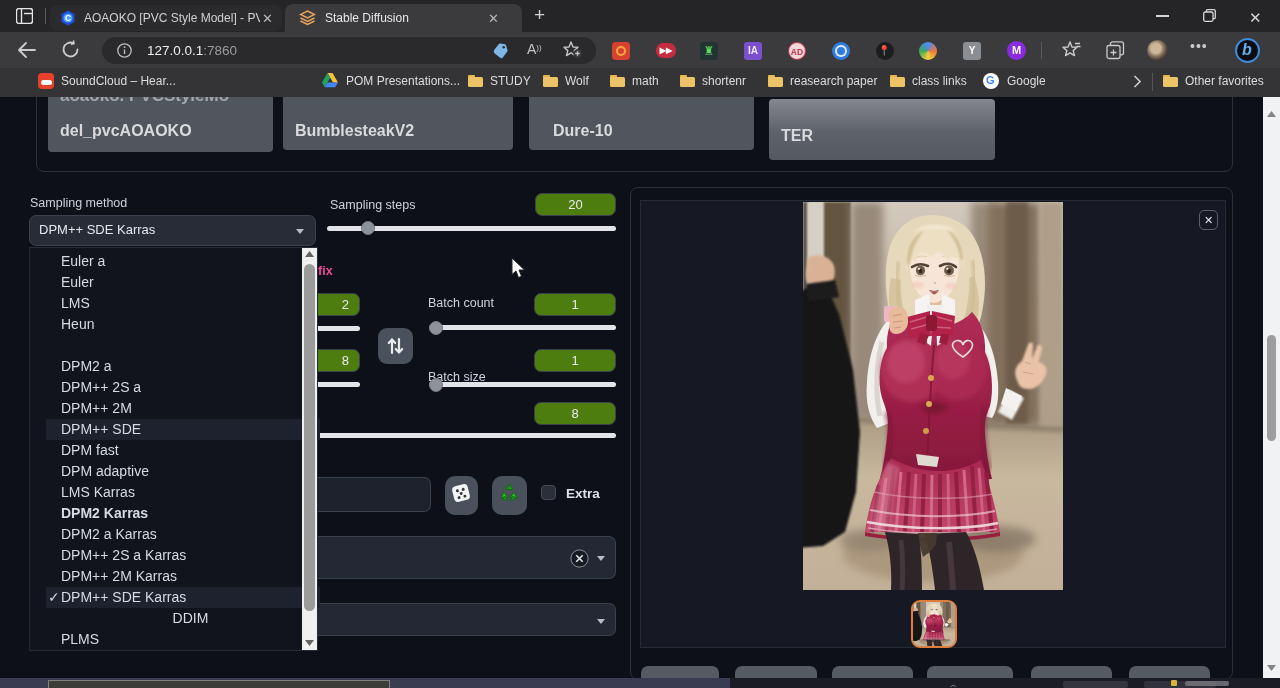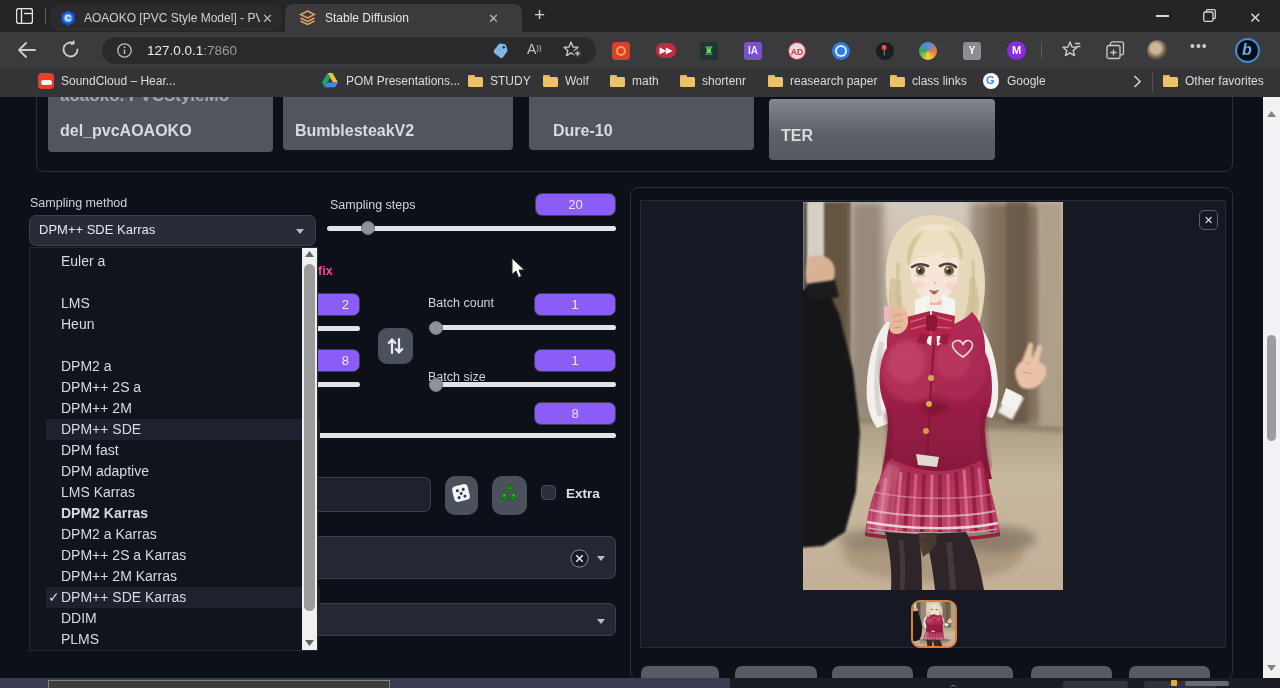--- a/index.html
+++ b/index.html
@@ -18,21 +18,21 @@
   .bm { display:flex; align-items:center; color:#dcdcde; font-size:12px; white-space:nowrap; }
   .folder { width:15px; height:12px; position:relative; display:inline-block; }
   .folder:before { content:""; position:absolute; left:0; top:0; width:7px; height:4px; background:#e8b64c; border-radius:1px; }
   .folder:after  { content:""; position:absolute; left:0; top:2px; width:15px; height:10px; background:#edc367; border-radius:1.5px; }
 
   
   #page { position:absolute; left:0; top:97px; width:1263px; height:591px; background:#0e1019; overflow:hidden; }
   .panelborder { position:absolute; border:1px solid #2c3038; border-radius:8px; }
   .card { position:absolute; background:#51565e; border-radius:4px; color:#d9dadc; font-weight:bold; font-size:16px; }
   .glabel { position:absolute; color:#cdd2dc; font-size:12.5px; }
-  .numbox { position:absolute; background:#8b5cf6; border:1px solid #3b414e; border-radius:7px; color:#e9ebf0; font-size:13px; text-align:center; }
+  .numbox { position:absolute; background:#4d7c0f; border:1px solid #3b414e; border-radius:7px; color:#e9ebf0; font-size:13px; text-align:center; }
   .slider { position:absolute; height:5px; background:#e3e4e7; border-radius:2.5px; }
   .shandle { position:absolute; width:14px; height:14px; border-radius:50%; background:#8e939b; border:1px solid #75797f; }
   .gbtn { position:absolute; background:#4b515c; border-radius:7px; }
   .ddrow { position:absolute; background:#272c37; border:1px solid #3b414e; border-radius:7px; }
   .caret { position:absolute; width:0; height:0; border-left:4.5px solid transparent; border-right:4.5px solid transparent; border-top:5px solid #b8bcc4; }
 
   
   #ddlist { position:absolute; left:29px; top:150px; width:289px; height:404px; background:#11141d; border:1px solid #272b35; z-index:30; }
   .dditem { position:absolute; left:16px; width:274px; height:21px; color:#d5dae3; font-size:14px; line-height:21px; padding-left:15px; }
   #ddscroll { position:absolute; right:0; top:0; width:15px; height:402px; background:#f0f0f0; }
@@ -476,35 +476,36 @@
     <div class="gbtn" style="left:927px;top:569px;width:86px;height:30px;background:#555a63;"></div>
     <div class="gbtn" style="left:1031px;top:569px;width:81px;height:30px;background:#555a63;"></div>
     <div class="gbtn" style="left:1129px;top:569px;width:81px;height:30px;background:#555a63;"></div>
 
     <svg class="abs" style="left:511px;top:160px;z-index:60" width="17" height="24" viewBox="0 0 17 24">
       <path d="M1 1 L1 17.5 L5 14 L7.5 20.5 L10.5 19.3 L8 13 L13.5 13 Z" fill="#fff" stroke="#222" stroke-width="1"></path>
     </svg>
 
     <div id="ddlist">
       <div class="dditem" style="top:3px;">Euler a</div>
+      <div class="dditem" style="top:24px;">Euler</div>
       <div class="dditem" style="top:45px;">LMS</div>
       <div class="dditem" style="top:66px;">Heun</div>
       <div class="dditem" style="top:108px;">DPM2 a</div>
       <div class="dditem" style="top:129px;">DPM++ 2S a</div>
       <div class="dditem" style="top:150px;">DPM++ 2M</div>
       <div class="dditem" style="top:171px;background:#1d222e;">DPM++ SDE</div>
       <div class="dditem" style="top:192px;">DPM fast</div>
       <div class="dditem" style="top:213px;">DPM adaptive</div>
       <div class="dditem" style="top:234px;">LMS Karras</div>
       <div class="dditem" style="top:255px;font-weight:bold;">DPM2 Karras</div>
       <div class="dditem" style="top:276px;">DPM2 a Karras</div>
       <div class="dditem" style="top:297px;">DPM++ 2S a Karras</div>
       <div class="dditem" style="top:318px;">DPM++ 2M Karras</div>
       <div class="dditem" style="top:339px;background:#1d222e;"><span style="position:absolute;left:2px;top:0;">✓</span>DPM++ SDE Karras</div>
-      <div class="dditem" style="top:360px;">DDIM</div>
+      <div class="dditem" style="top:360px;text-align:center;">DDIM</div>
       <div class="dditem" style="top:381px;">PLMS</div>
       <div id="ddscroll">
         <svg style="position:absolute;left:3px;top:3px" width="9" height="7">
           <polygon points="4.5,0 9,6 0,6" fill="#636363"></polygon>
         </svg>
         <div style="position:absolute;left:2px;top:16px;width:11px;height:347px;background:#9b9b9b;border-radius:6px;"></div>
         <svg style="position:absolute;left:3px;bottom:3px" width="9" height="7">
           <polygon points="0,0 9,0 4.5,6" fill="#636363"></polygon>
         </svg>
       </div>

